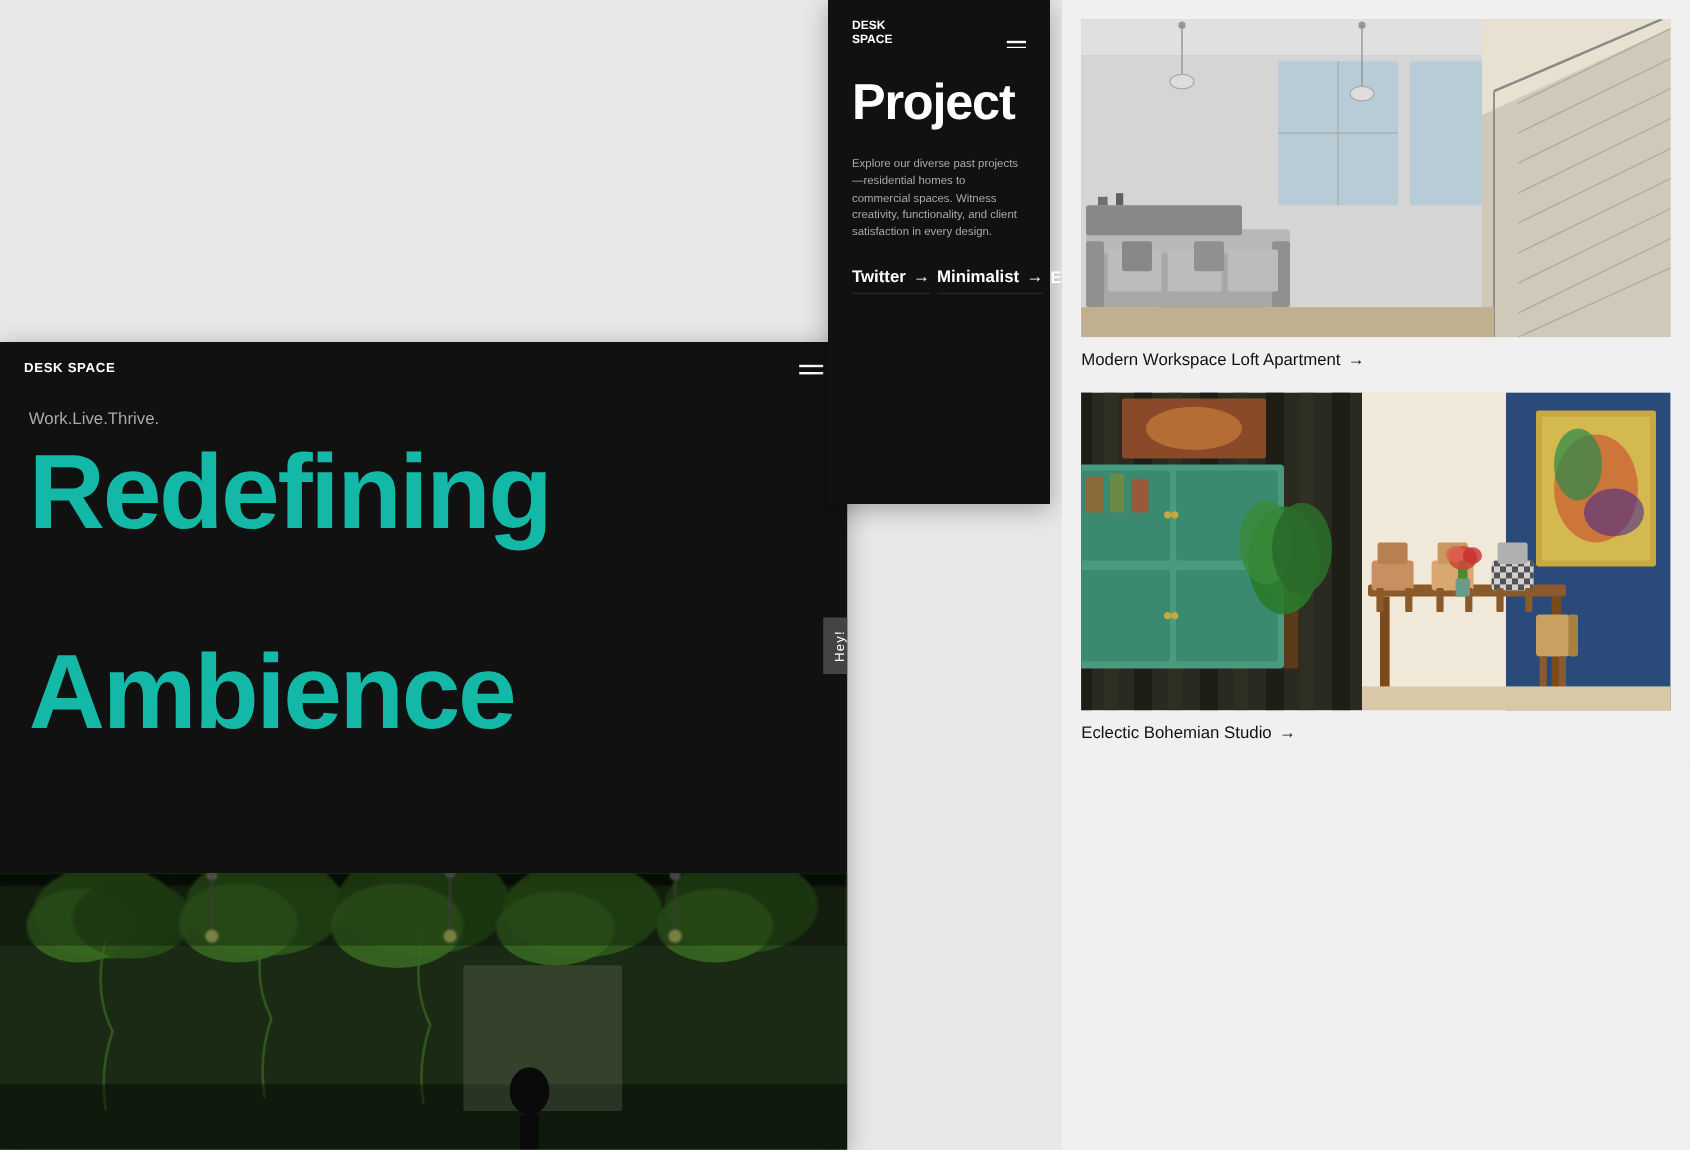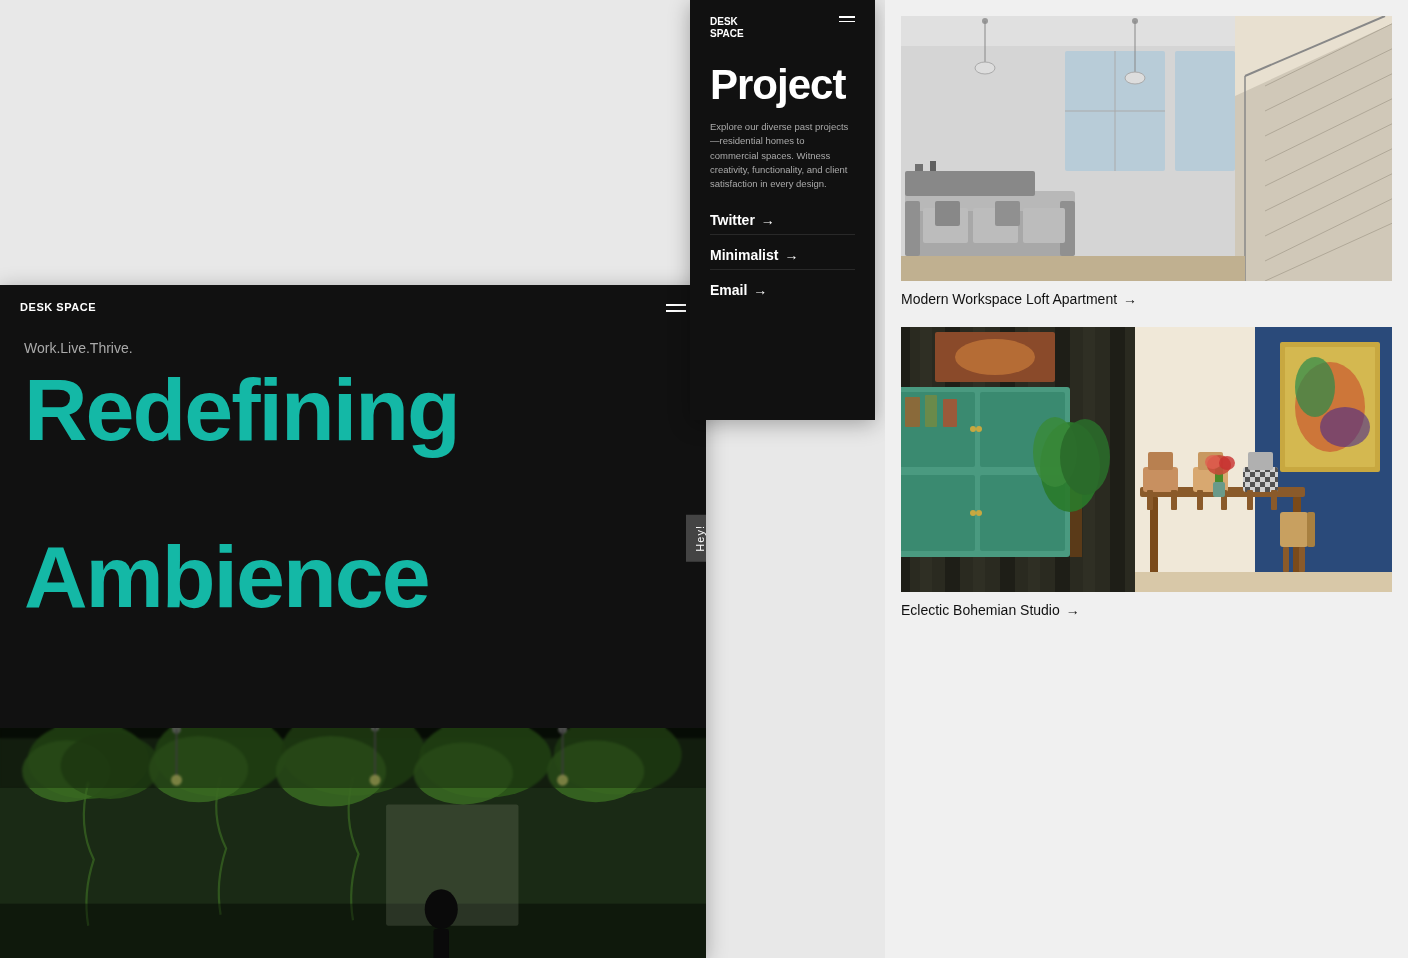--- a/index.html
+++ b/index.html
@@ -113,21 +113,21 @@
       width: 185px;
       height: 420px;
       background: #111111;
       padding: 16px 20px;
       box-shadow: 0 4px 20px rgba(0,0,0,0.3);
     }
 
     .middle-header {
       display: flex;
       justify-content: space-between;
-      align-items: flex-start;
+      align-items: flex-end;
       margin-bottom: 24px;
     }
 
     .middle-logo {
       color: white;
       font-size: 10px;
       font-weight: 600;
       line-height: 1.2;
     }
 
@@ -142,35 +142,36 @@
       width: 16px;
       height: 1.5px;
       background: white;
     }
 
     .middle-project-title {
       color: white;
       font-size: 42px;
       font-weight: 800;
       line-height: 1;
-      margin-bottom: 14px;
+      margin-bottom: 24px;
       letter-spacing: -1px;
     }
 
     .middle-description {
       color: #aaaaaa;
       font-size: 9.5px;
       line-height: 1.5;
       margin-bottom: 15px;
     }
 
     .middle-links {
       display: flex;
-      flex-direction: column;
+      flex-direction: row;
       gap: 6px;
+      align-items: flex-end;
     }
 
     .middle-link {
       color: white;
       font-size: 14px;
       font-weight: 600;
       display: flex;
       align-items: center;
       gap: 6px;
       cursor: pointer;

